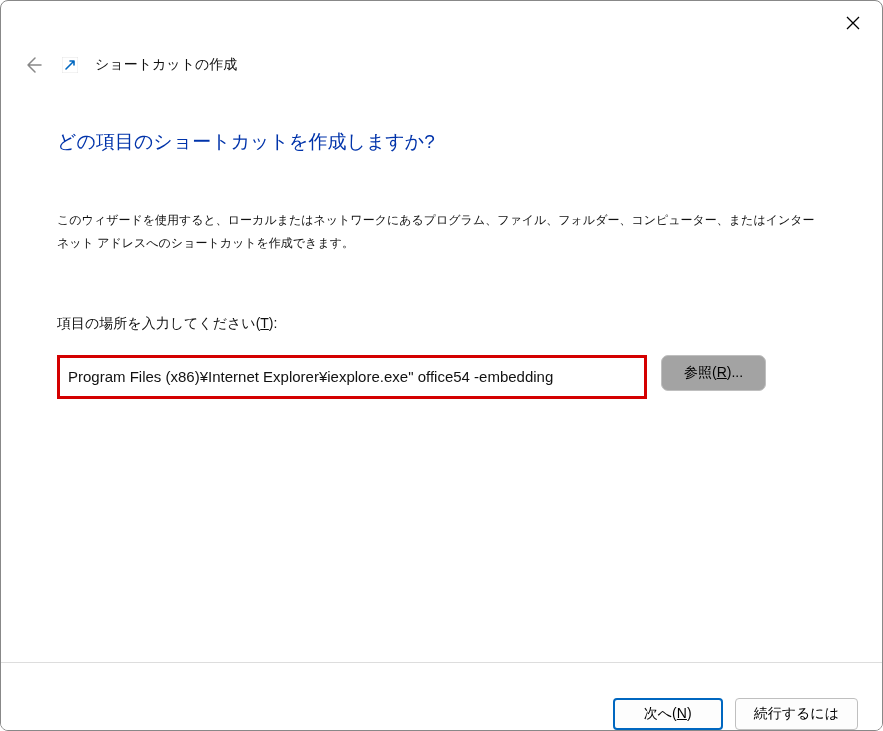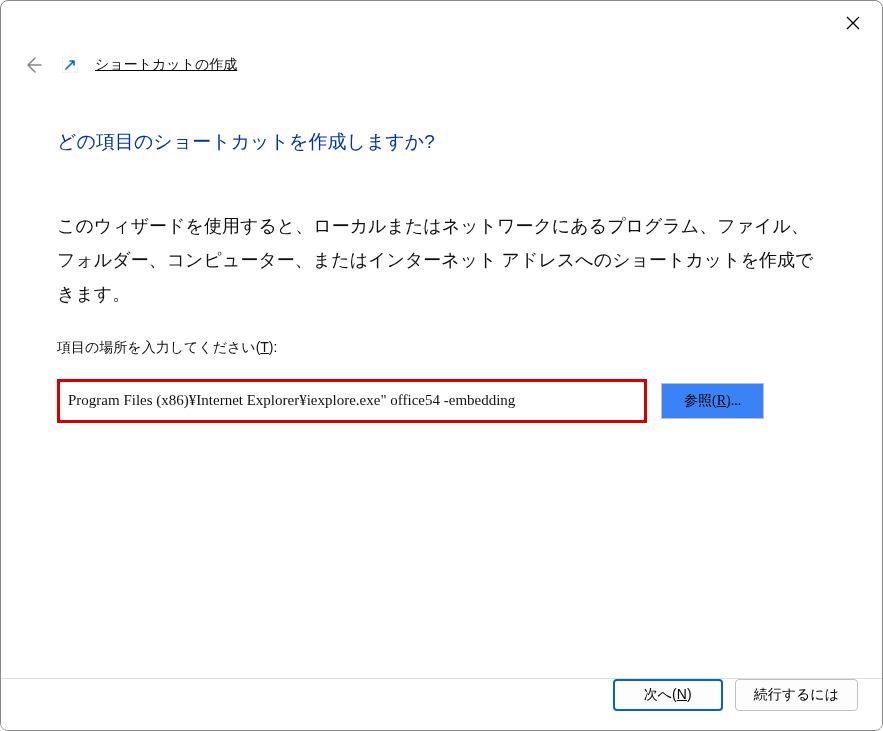--- a/index.html
+++ b/index.html
@@ -31,21 +31,20 @@
     margin-top: 6px;
     margin-right: 6px;
   }
   .close-btn svg { width: 14px; height: 14px; }
   .header-row {
     display: flex;
     align-items: center;
     gap: 16px;
     padding: 0 20px 0 20px;
     height: 32px;
-    text-decoration: underline;
   }
   .back-btn {
     width: 24px; height: 24px;
     display: flex; align-items: center; justify-content: center;
     color: #777;
     cursor: default;
   }
   .back-btn svg { width: 18px; height: 18px; }
   .shortcut-icon {
     width: 18px; height: 18px;
@@ -60,71 +59,70 @@
   .content {
     padding: 48px 56px 0 56px;
   }
   .main-heading {
     color: #0033aa;
     font-size: 19px;
     font-weight: 400;
     margin-bottom: 54px;
   }
   .description {
-    font-size: 18px;
+    font-size: 12px;
     color: #111;
     line-height: 1.9;
-    margin-bottom: 27px;
+    margin-bottom: 60px;
   }
   .input-label {
     font-size: 14px;
     color: #111;
     margin-bottom: 22px;
   }
   .underline { text-decoration: underline; }
   .input-row {
     display: flex;
-    align-items: center;
+    align-items: flex-start;
     gap: 14px;
     margin-bottom: 54px;
-    font-family: Liberation Serif, serif;
   }
   .location-input {
     flex: 0 0 590px;
     height: 44px;
     border: 3px solid #d40000;
     font-size: 15px;
     padding: 0 8px;
     outline: none;
     font-family: inherit;
     color: #111;
     background: #fff;
   }
   .browse-btn {
     height: 36px;
     padding: 0 22px;
     font-size: 14px;
     border: 1px solid #bfbfbf;
-    background: #3b82f6;
-    border-radius: 0;
+    background: #a3a3a3;
+    border-radius: 7px;
     cursor: pointer;
     font-family: inherit;
   }
   .continue-text {
     font-size: 14px;
     color: #111;
   }
   .footer {
     position: absolute;
     bottom: 0; left: 0; right: 0;
-    height: 52px;
+    height: 68px;
     border-top: 1px solid #ddd;
     display: flex;
     justify-content: flex-end;
-    align-items: flex-start;
+    align-items: flex-end;
     gap: 12px;
     padding: 0 24px;
     background: #fff;
   }
   .footer-btn {
     height: 32px;
     min-width: 110px;
     padding: 0 18px;
     font-size: 14px;
     border: 1px solid #bfbfbf;

